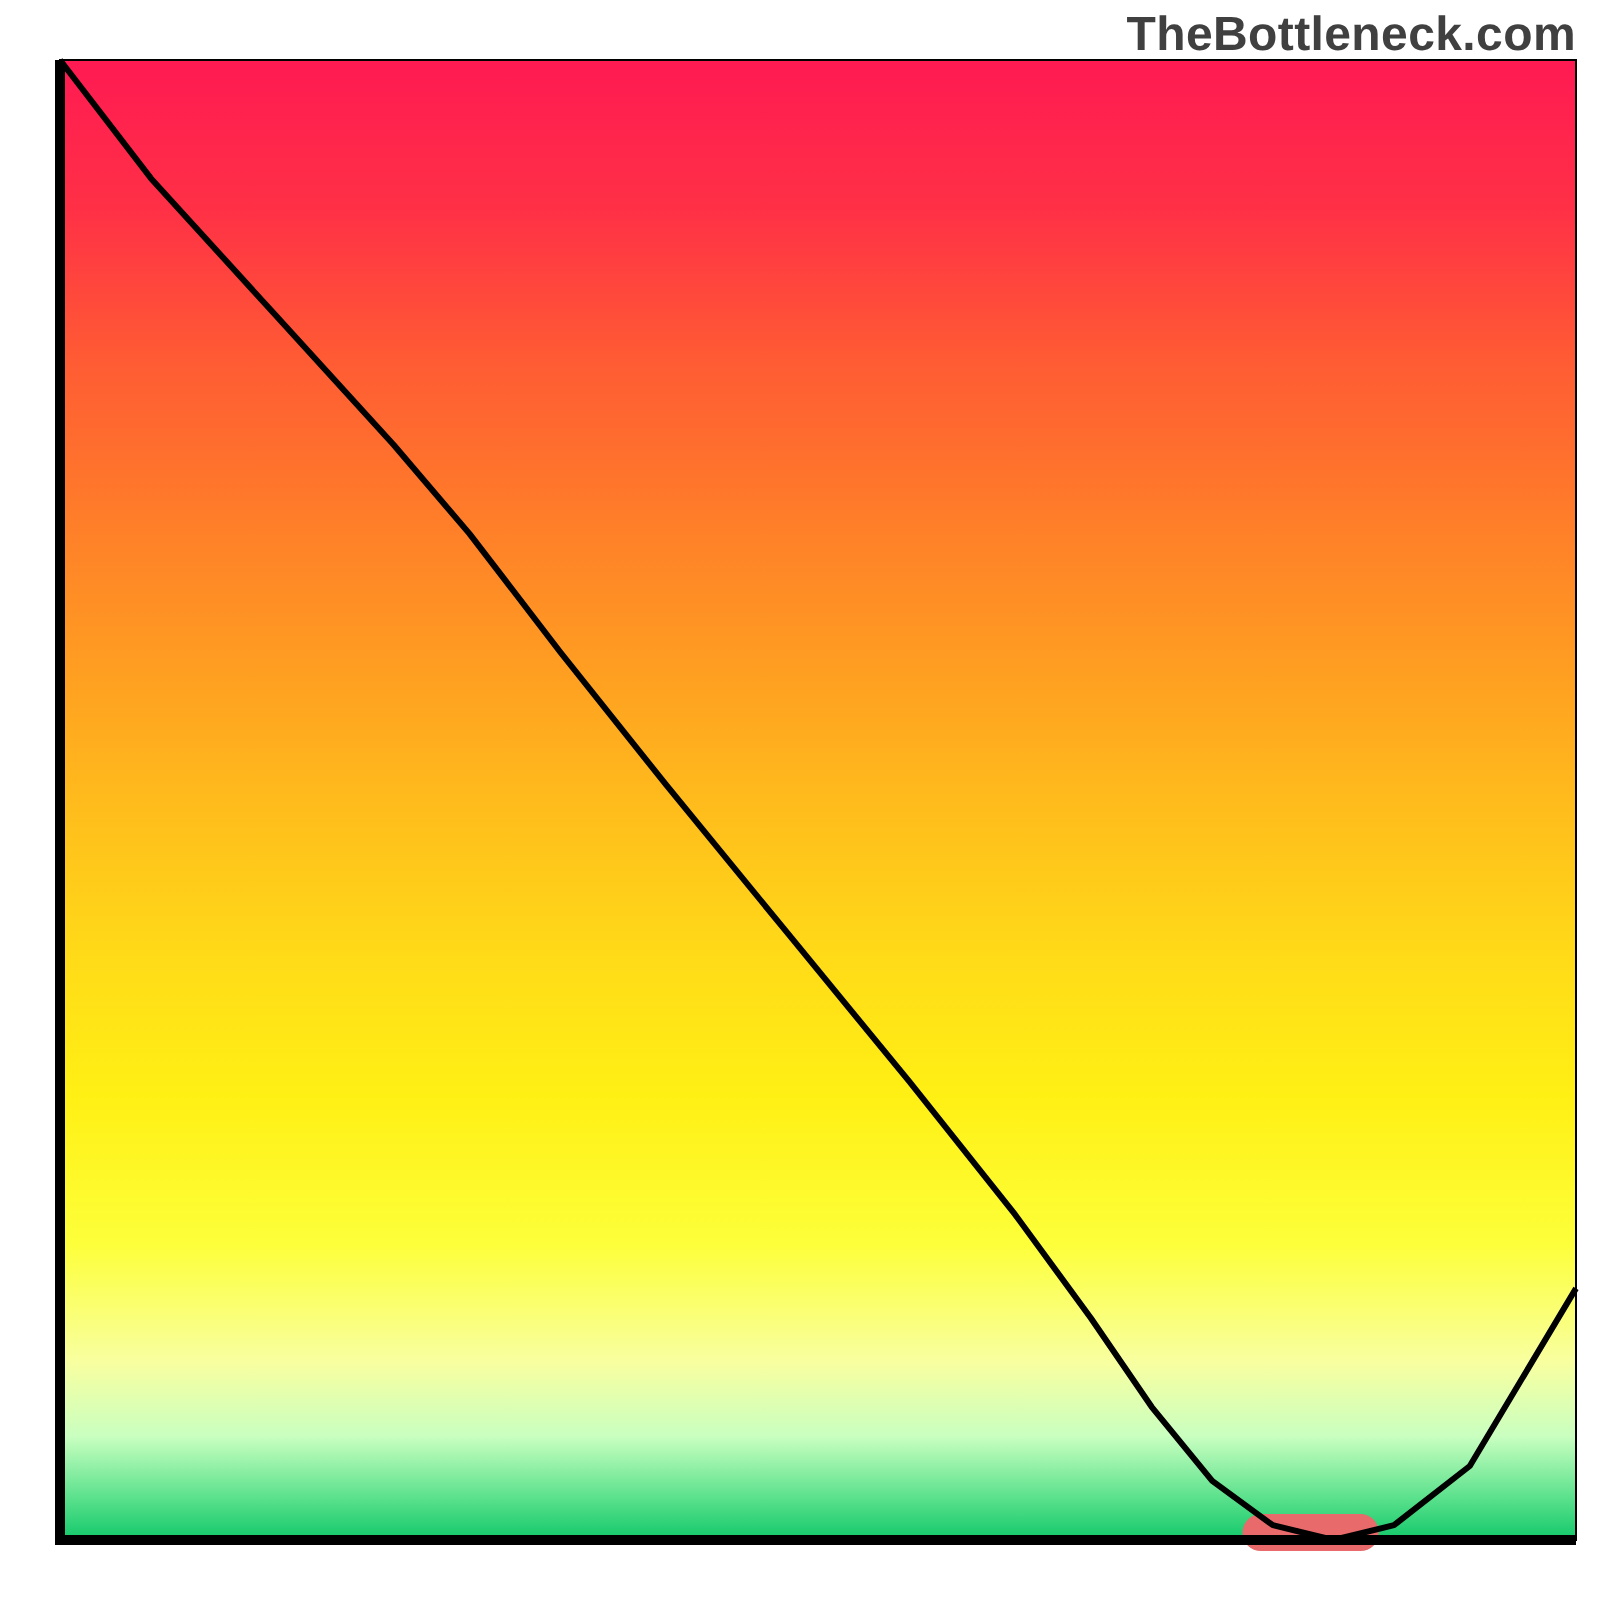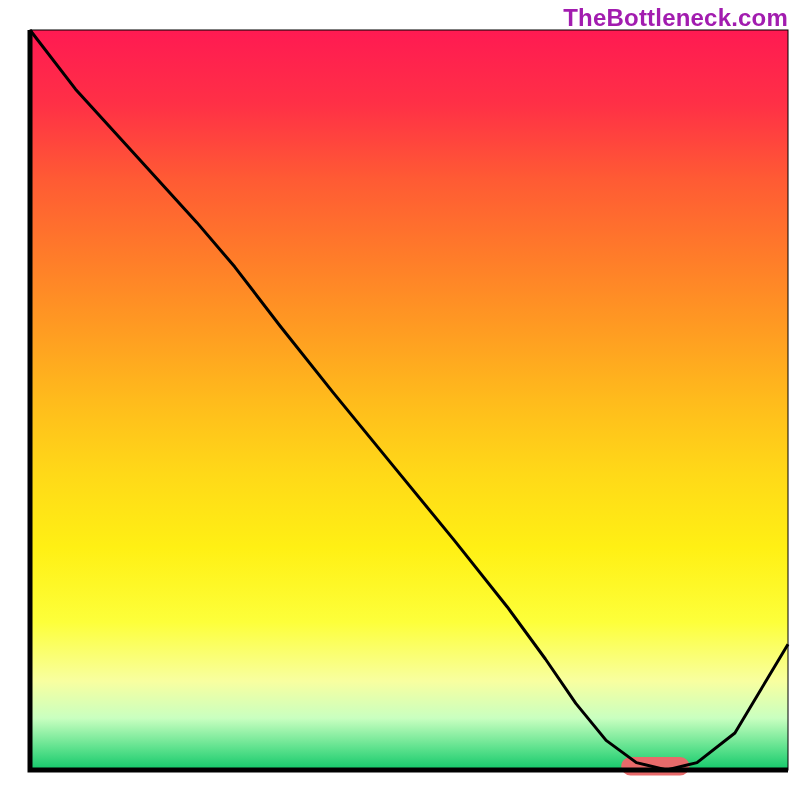--- a/index.html
+++ b/index.html
@@ -15,21 +15,21 @@
     position: relative;
     width: 800px;
     height: 800px;
   }
   .watermark {
     position: absolute;
     top: 4px;
     right: 12px;
     font-size: 24px;
     font-weight: bold;
-    color: #a21caf;
+    color: #404040;
     letter-spacing: 0.2px;
     z-index: 10;
     margin-left: 26px;
   }
   svg {
     display: block;
   }
 </style>
 </head>
 <body>

